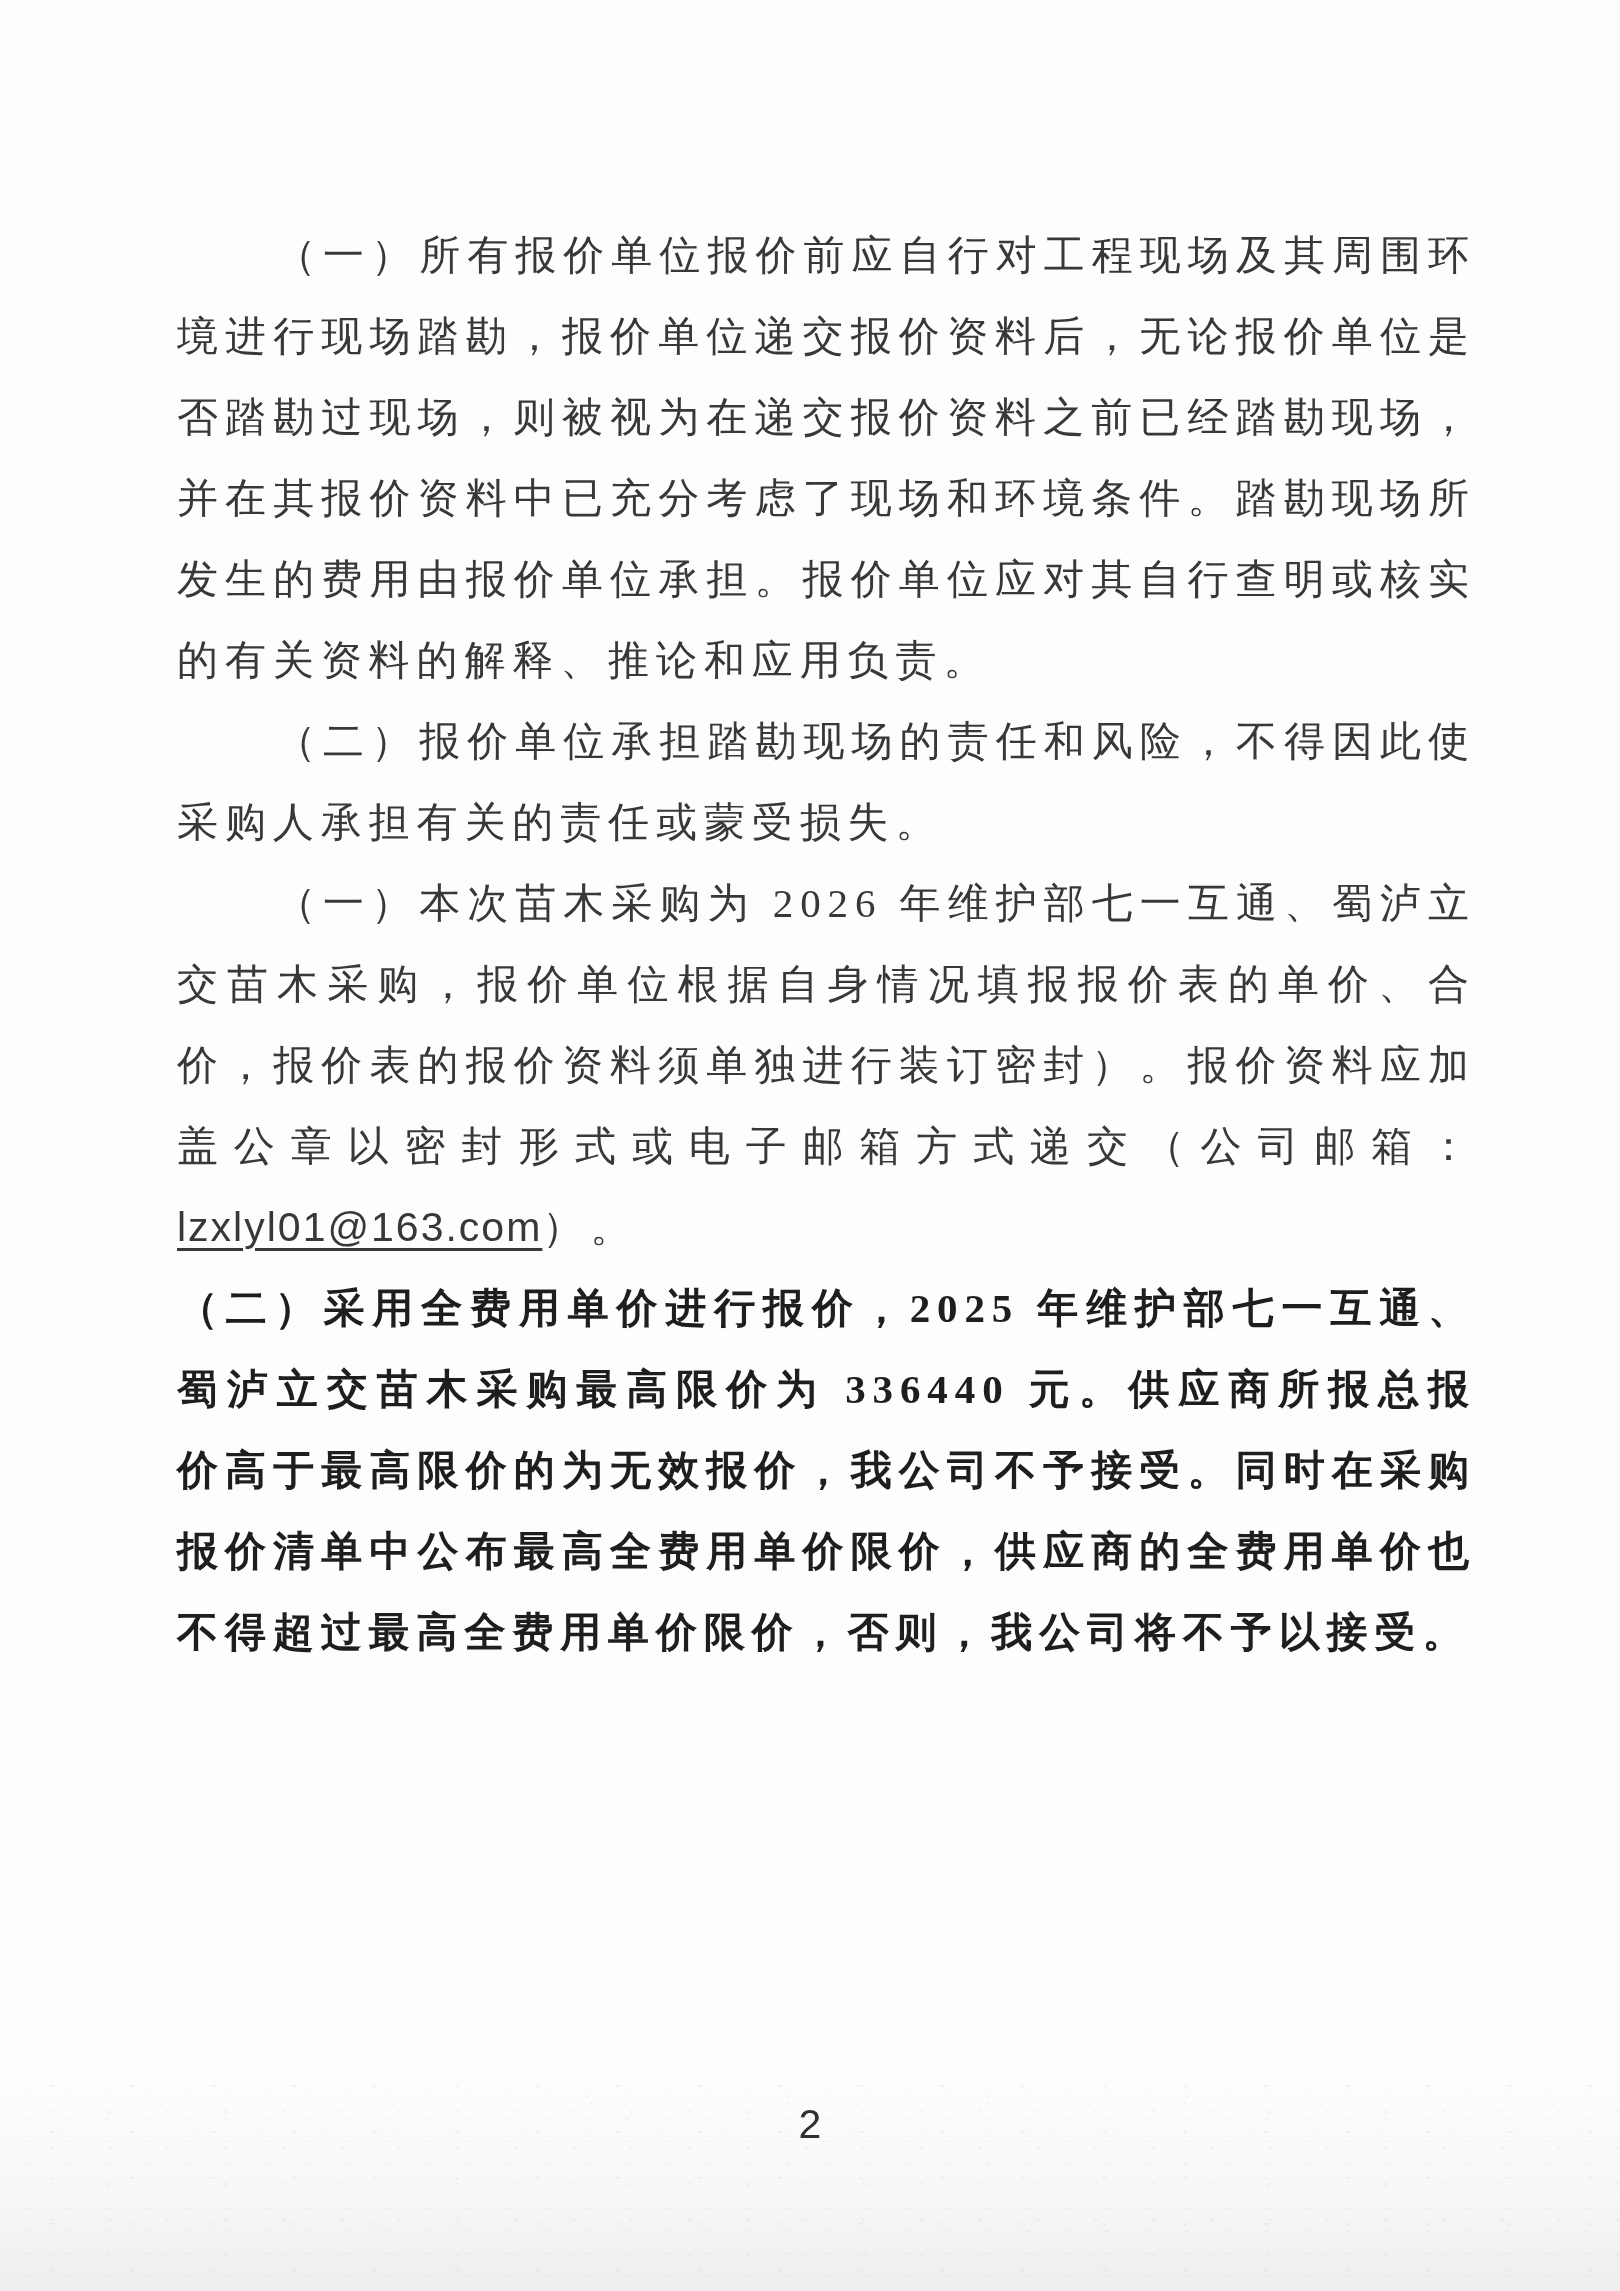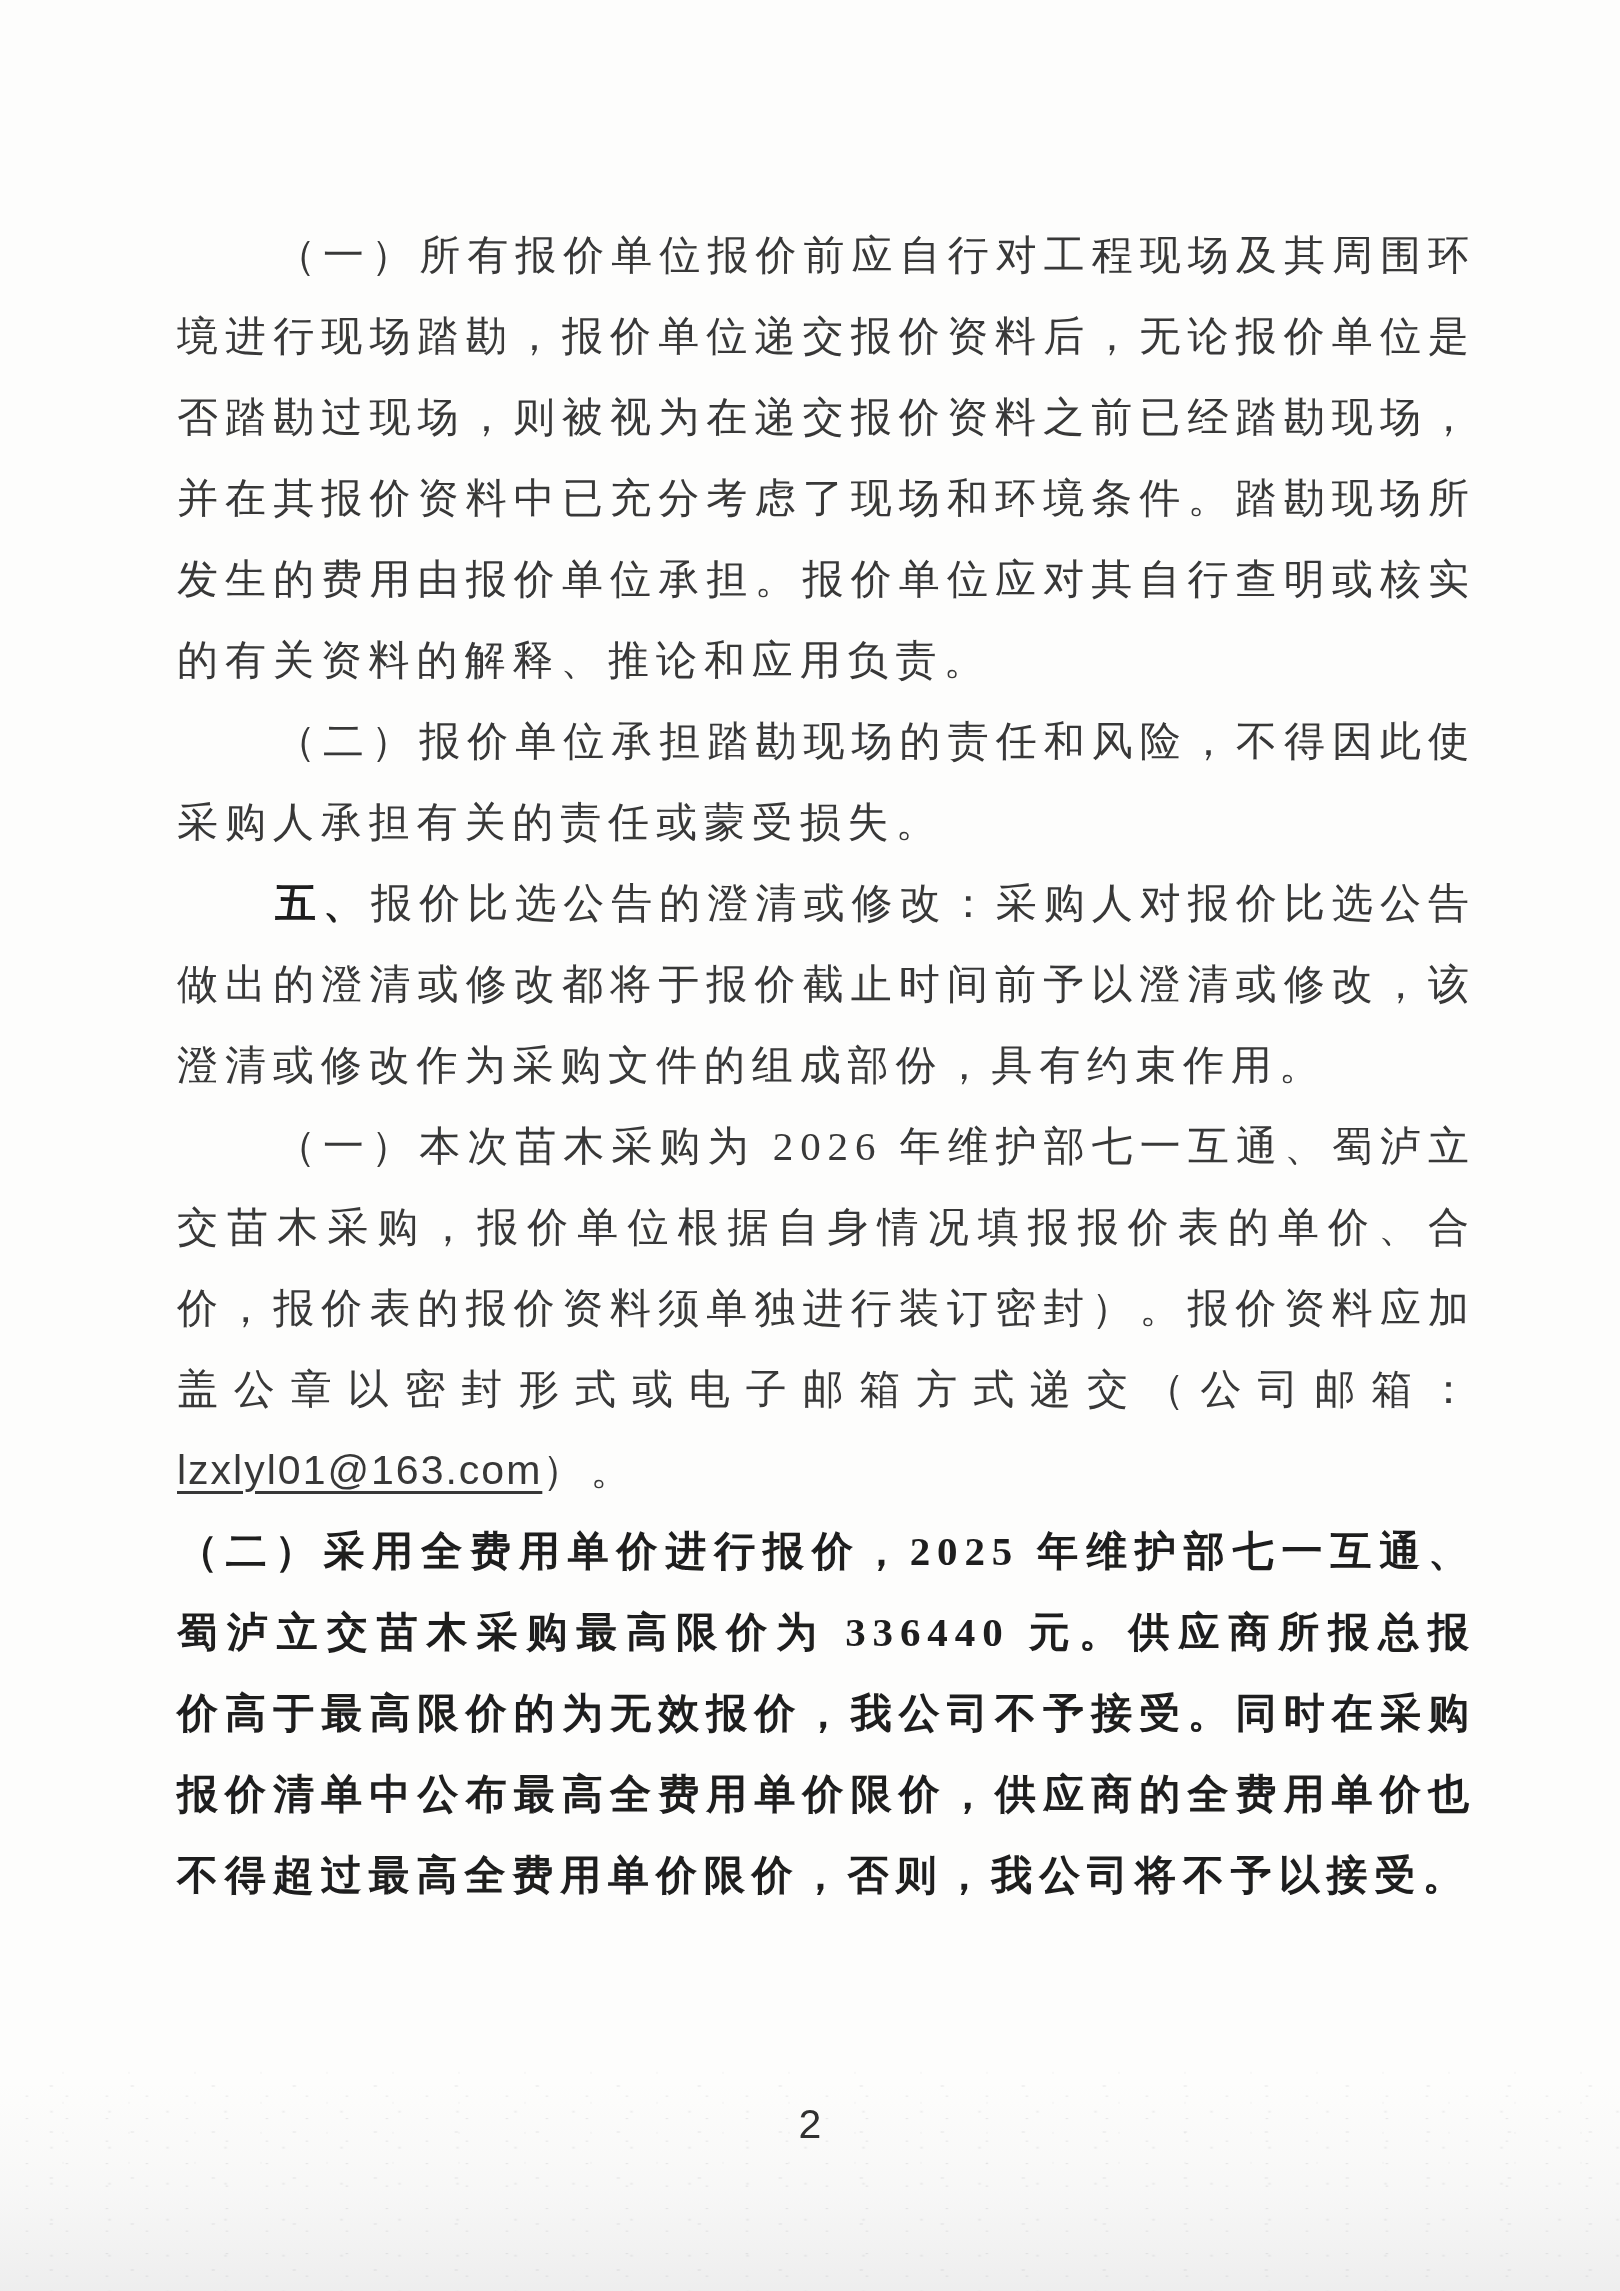--- a/index.html
+++ b/index.html
@@ -97,21 +97,20 @@
 <body>
 
 <div class="page">
 
   <div class="content">
 
     <p class="para indent">（一）所有报价单位报价前应自行对工程现场及其周围环境进行现场踏勘，报价单位递交报价资料后，无论报价单位是否踏勘过现场，则被视为在递交报价资料之前已经踏勘现场，并在其报价资料中已充分考虑了现场和环境条件。踏勘现场所发生的费用由报价单位承担。报价单位应对其自行查明或核实的有关资料的解释、推论和应用负责。</p>
 
     <p class="para indent">（二）报价单位承担踏勘现场的责任和风险，不得因此使采购人承担有关的责任或蒙受损失。</p>
 
-    <p class="para indent"><span class="sec-num">五、</span><span>报价比选公告的澄清或修改：采购人对报价比选公告做出的澄清或修改都将于报价截止时间前予以澄清或修改，该澄清或修改作为采购文件的组成部份，具有约束作用。</span></p>
 
 
     <p class="para indent"><span>（一）本次苗木采购为 2026 年维护部七一互通、蜀泸立交苗木采购，报价单位根据自身情况填报报价表的单价、合价，报价表的报价资料须单独进行装订密封）。报价资料应加盖公章以密封形式或电子邮箱方式递交（公司邮箱：</span><span class="email">lzxlyl01@163.com</span><span>）。</span></p>
 
     <p class="para bold">（二）采用全费用单价进行报价，2025 年维护部七一互通、蜀泸立交苗木采购最高限价为 336440 元。供应商所报总报价高于最高限价的为无效报价，我公司不予接受。同时在采购报价清单中公布最高全费用单价限价，供应商的全费用单价也不得超过最高全费用单价限价，否则，我公司将不予以接受。</p>
 
   </div>
 
   <div class="page-number">2</div>
 

